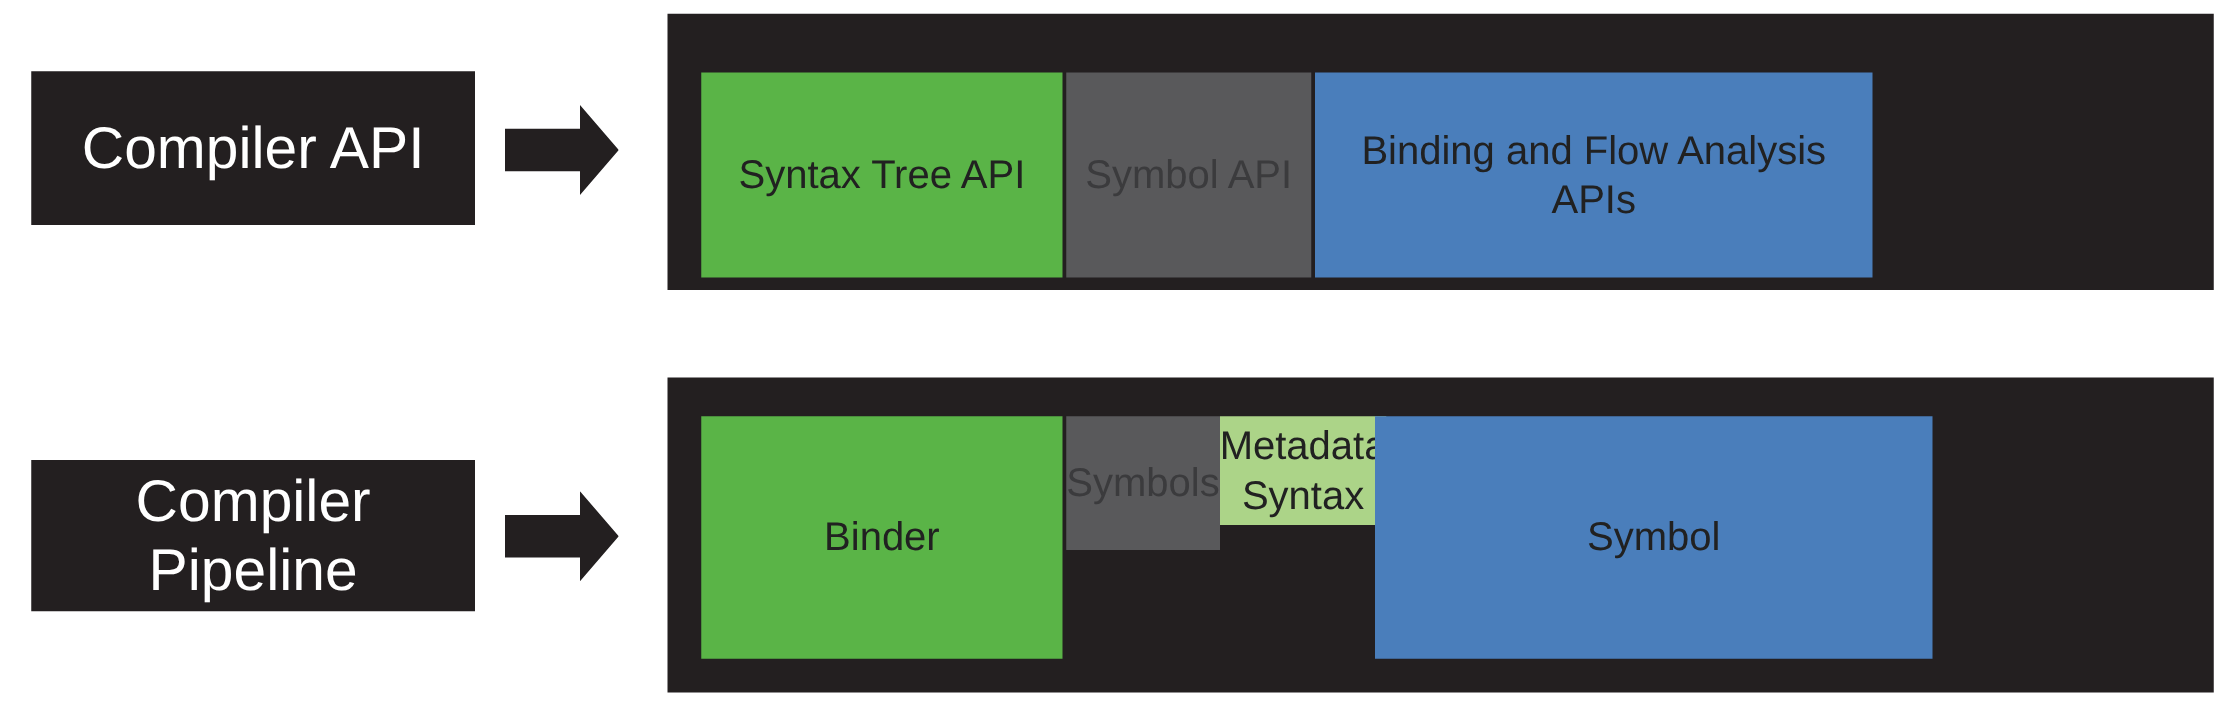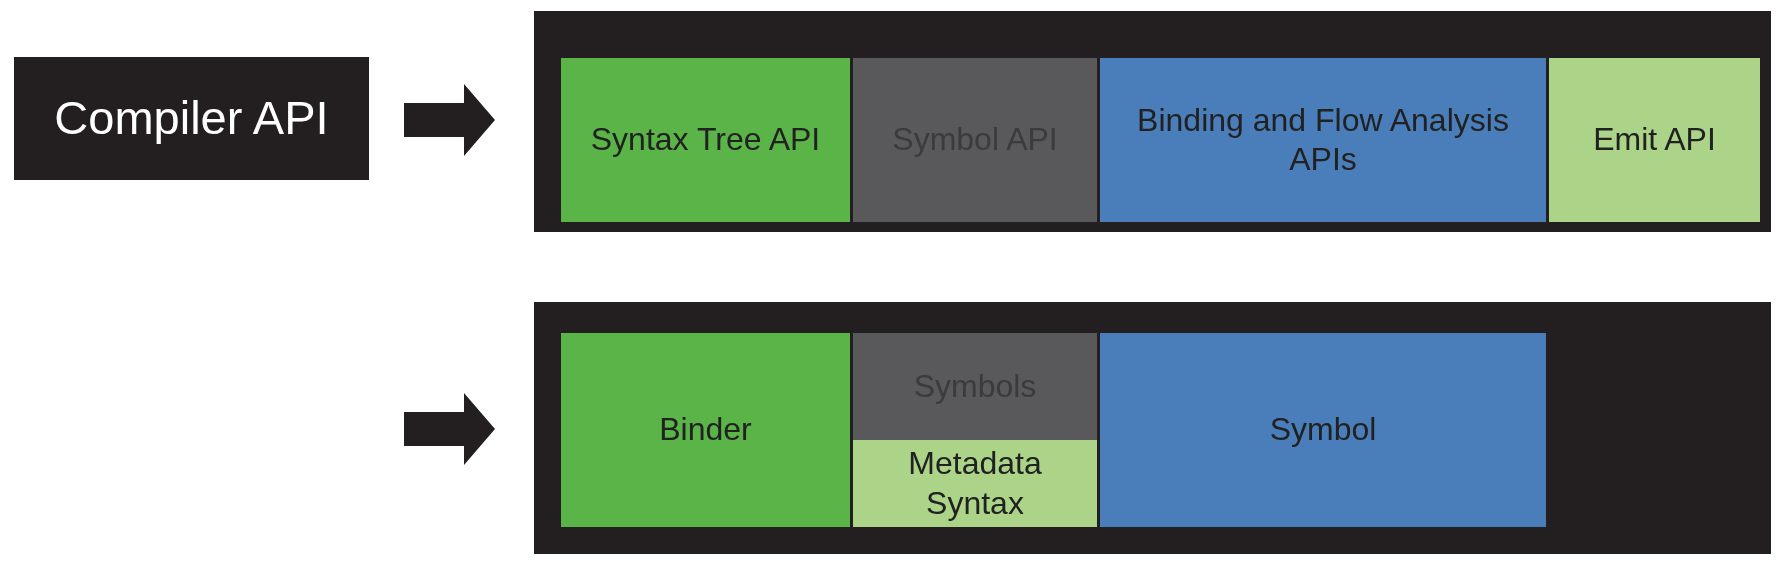--- a/index.html
+++ b/index.html
@@ -5,21 +5,21 @@
   :root{
     --bg:#FFFFFF; --dark:#231F20; --green:#5AB447; --gray:#59595B;
     --blue:#4A7EBB; --lgreen:#ACD488; --boxtext:#212121; --graytext:#3B3B3D;
     --labeltext:#FFFFFF;
   }
   *{margin:0;padding:0;box-sizing:border-box}
   body{background:#fff;font-family:"Liberation Sans",sans-serif}
   .canvas{position:relative;width:1779px;height:565px;background:var(--bg);overflow:hidden}
 
   
-  .label-box{position:absolute;left:14px;width:355px;background:var(--dark);
+  .label-box{position:absolute;left:25px;width:355px;background:var(--dark);
     color:var(--labeltext);display:flex;align-items:center;justify-content:center;
     text-align:center;font-size:47px;line-height:1.16;font-weight:400}
   .label-box.r1{top:57px;height:123px}
   .label-box.r2{top:368px;height:121px}
   .label-text{display:inline-block;max-width:285px}
 
   
   .arrow{position:absolute;left:404px;width:91px;height:72px}
   .arrow.r1{top:84px}
   .arrow.r2{top:393px}
@@ -28,31 +28,31 @@
   .frame{position:absolute;left:534px;width:1237px;background:var(--dark);
     display:flex;column-gap:3px;padding-left:27px}
   .frame.r1{top:11px;height:221px;padding-top:47px}
   .frame.r2{top:302px;height:252px;padding-top:31px}
 
   .box{display:flex;align-items:center;justify-content:center;text-align:center;
     font-size:32px;line-height:1.22;color:var(--boxtext);padding:0 6px}
   .frame.r1 > .box{height:164px}
   .frame.r2 > .box{height:194px}
 
-  .w-green{width:289px}.w-gray{width:244px}.w-blue{width:446px}.w-lgreen{width:211px}
+  .w-green{width:289px}.w-gray{width:196px}.w-blue{width:446px}.w-lgreen{width:211px}
   .bg-green{background:var(--green)}
   .bg-gray{background:var(--gray);color:var(--graytext)}
   .bg-blue{background:var(--blue)}
   .bg-lgreen{background:var(--lgreen)}
 
   .box-text{display:inline-block}
   .blue-text{max-width:412px}
 
   
-  .stack{display:flex;flex-direction:column;width:244px;height:194px}
+  .stack{display:flex;flex-direction:row;width:244px;height:194px}
   .stack .box{width:244px;padding:0}
   .stack .box.symbols{height:107px}
   .stack .box.metadata{height:87px}
   .metadata-text{display:inline-block;max-width:190px}
 </style>
 </head>
 <body>
 
 <div class="canvas">
 
@@ -67,25 +67,25 @@
   <div class="frame r1">
     <div class="box bg-green w-green">
       <span class="box-text">Syntax Tree API</span>
     </div>
     <div class="box bg-gray w-gray">
       <span class="box-text">Symbol API</span>
     </div>
     <div class="box bg-blue w-blue">
       <span class="box-text blue-text">Binding and Flow Analysis APIs</span>
     </div>
-    <div class="box bg-lgreen w-lgreen">
-      <span class="box-text">Emit API</span>
-    </div>
   </div>
 
+  <div class="label-box r2">
+    <span class="label-text">Compiler Pipeline</span>
+  </div>
 
   <svg class="arrow r2" viewBox="0 0 91 72">
     <path d="M0 19 H60 V0 L91 36 L60 72 V53 H0 Z" fill="#231F20"></path>
   </svg>
 
   <div class="frame r2">
     <div class="box bg-green w-green">
       <span class="box-text">Binder</span>
     </div>
     <div class="stack">

